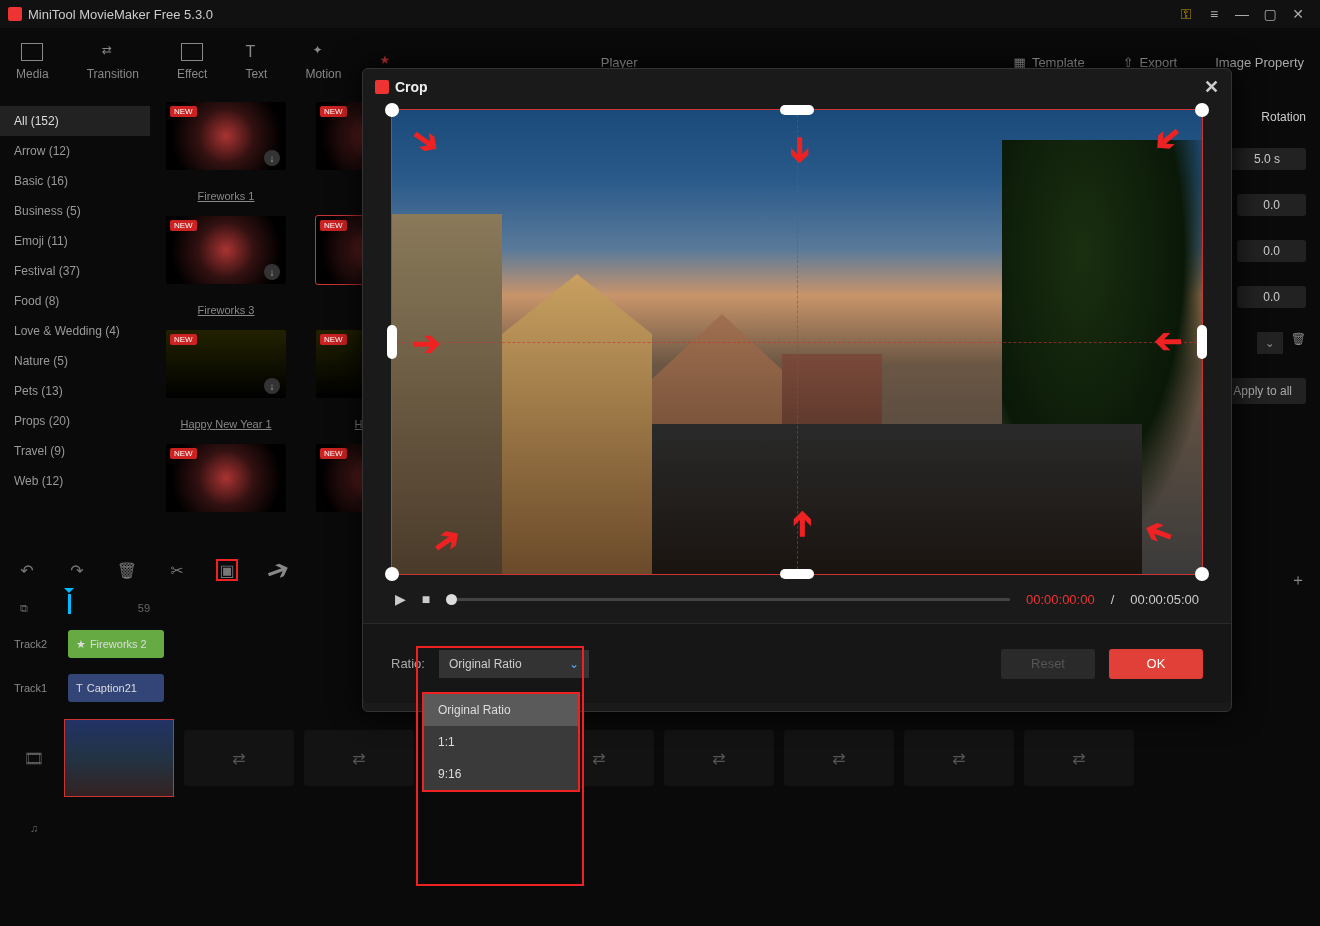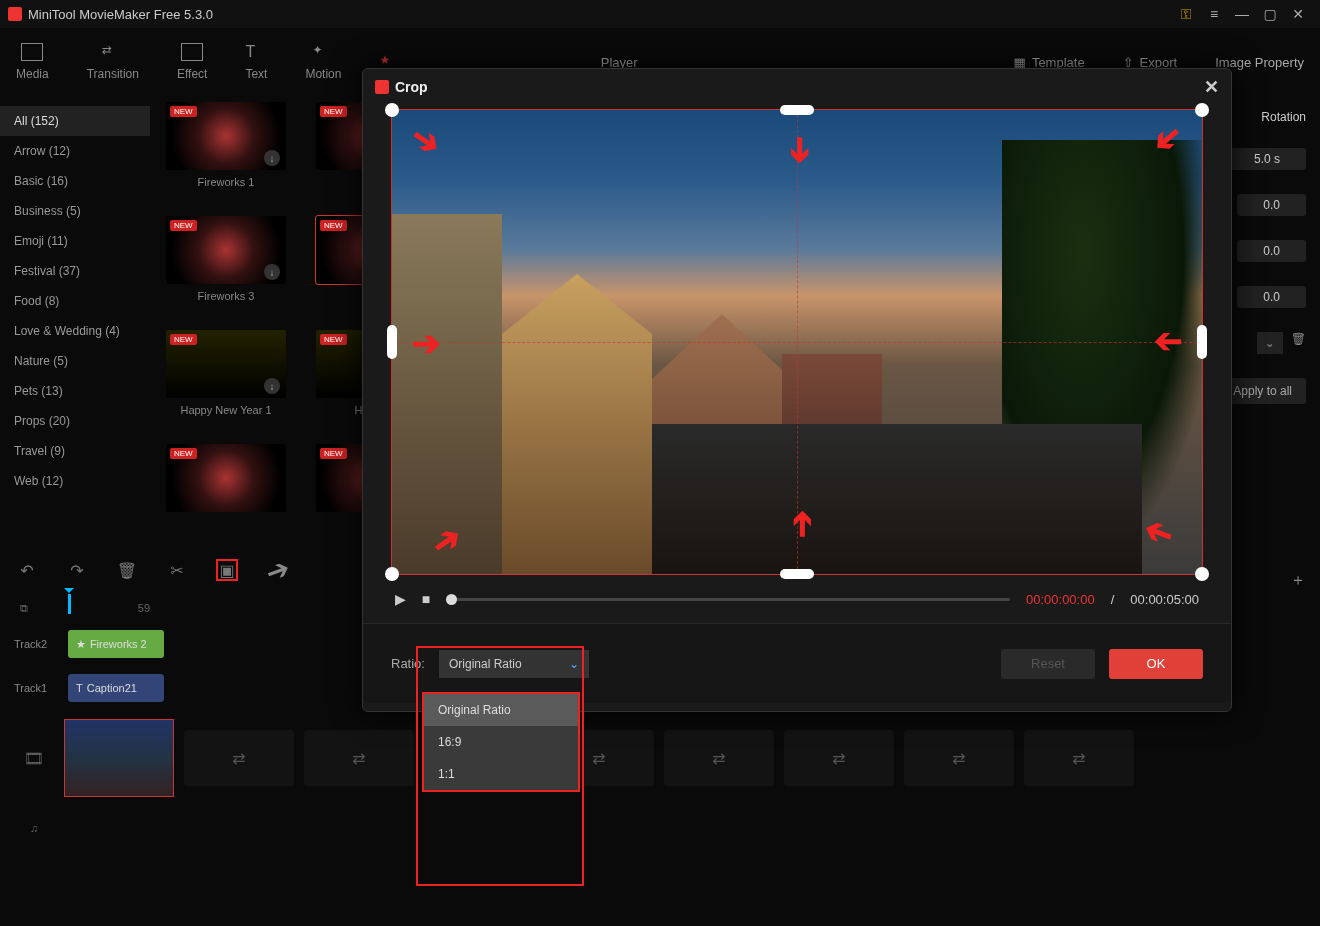--- a/index.html
+++ b/index.html
@@ -23,21 +23,21 @@
 .library { position: absolute; left: 0; top: 96px; width: 520px; height: 438px; display: flex; }
 .catlist { width: 150px; padding-top: 10px; font-size: 12px; }
 .catlist .cat { padding: 8px 14px; color: #999; cursor: pointer; }
 .catlist .cat.sel { background: #222; color: #ddd; }
 .thumbs { flex: 1; padding: 6px; display: flex; flex-wrap: wrap; gap: 10px; align-content: flex-start; overflow:hidden;}
 .thumb { width: 140px; height: 104px; display: flex; flex-direction: column; align-items: center; position: relative; }
 .thumb .img { width: 120px; height: 68px; background: radial-gradient(circle at 50% 50%, #a33 0, #311 40%, #000 80%); border-radius: 2px; position: relative; }
 .thumb .img.sel { outline: 1px solid #c33; }
 .thumb .new { position: absolute; top: 4px; left: 4px; background: #c22; color: #fff; font-size: 8px; padding: 1px 4px; border-radius: 2px; }
 .thumb .dl { position: absolute; right: 6px; top: 48px; width: 16px; height: 16px; background: #333; border-radius: 50%; color:#aaa; font-size:10px; display:flex; align-items:center; justify-content:center;}
-.thumb .lab { font-size: 11px; color: #888; margin-top: 6px; }
+.thumb .lab { font-size: 11px; color: #888; margin-top: 20px; text-decoration: underline; }
 
 
 .proppanel { position:absolute; right:0; top:96px; width:260px; height:438px; padding:14px; font-size:12px; color:#888;}
 .proppanel .row { display:flex; justify-content:flex-end; gap:8px; margin:24px 0;}
 .proppanel .val { background:#222; padding:4px 26px; border-radius:3px; color:#ccc;}
 .proppanel .apply { background:#222; color:#aaa; padding:6px 14px; border-radius:3px; display:inline-block;}
 
 
 .tltoolbar { position: absolute; left: 0; top: 548px; width: 100%; height: 44px; display: flex; align-items: center; padding: 0 16px; gap: 28px; }
 .tltoolbar .ico { width: 22px; height: 22px; color: #777; display: flex; align-items: center; justify-content: center; cursor: pointer; }
@@ -365,16 +365,16 @@
       <span style="color:#5af;">⌄</span>
     </div>
     <div class="spacer"></div>
     <div class="btn reset">Reset</div>
     <div class="btn ok">OK</div>
   </div>
 </div>
 
 <div class="ratio-dd">
   <div class="opt sel">Original Ratio</div>
-  <div class="opt">16:9</div>
   <div class="opt">1:1</div>
+  <div class="opt">9:16</div>
 </div>
 <div class="ratio-hl"></div>
 
 </body></html>

